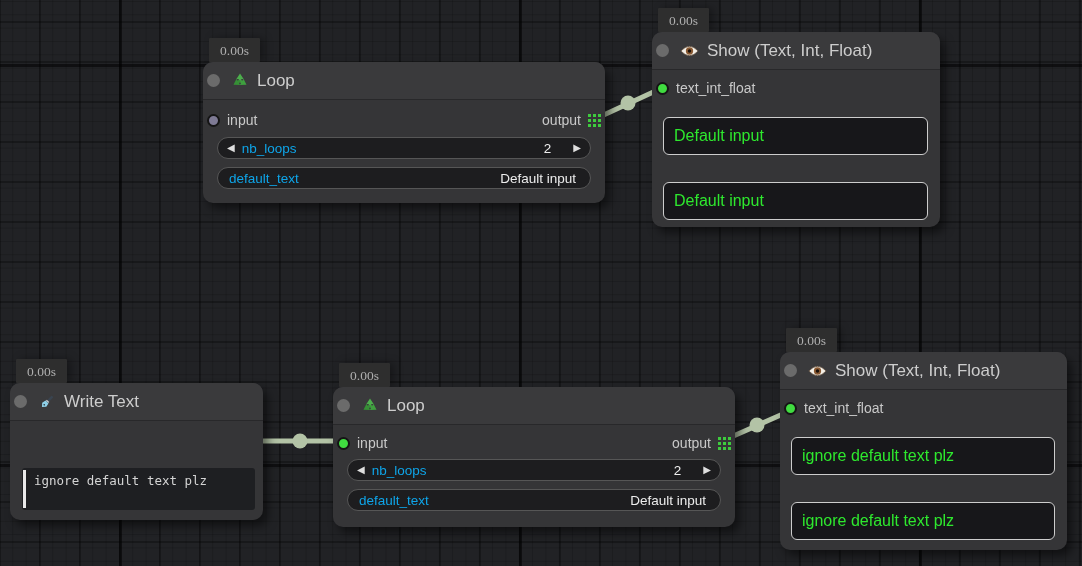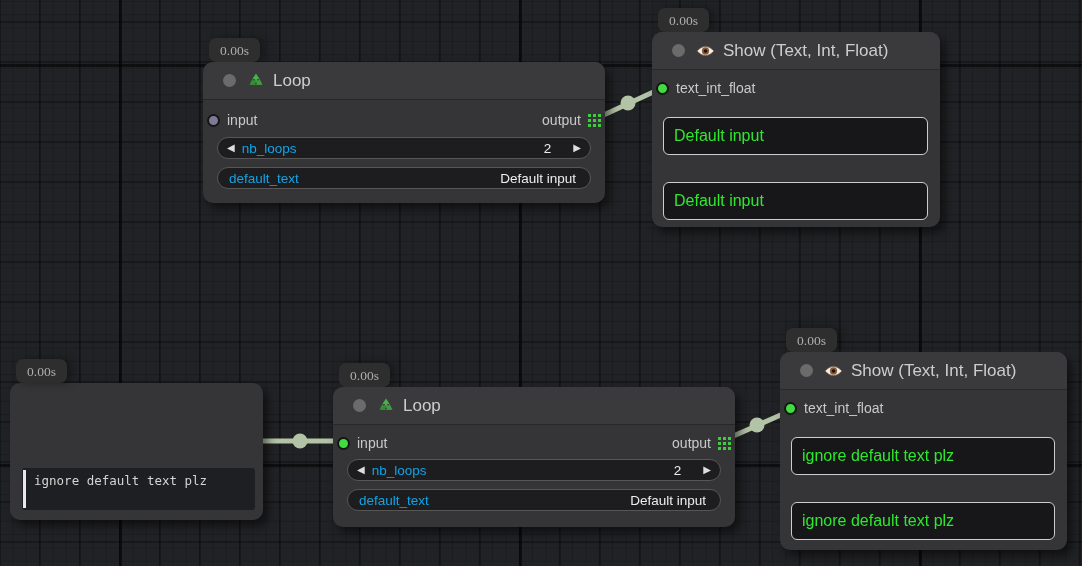--- a/index.html
+++ b/index.html
@@ -17,28 +17,28 @@
     background-position:119px 0,0 64px,-1px 0,0 21px,-1px 0,0 1px;
     font-family:"Liberation Sans", sans-serif;
   }
   .wires{position:absolute;left:0;top:0;z-index:1;}
   .node{
     position:absolute;z-index:2;background:#353537;border-radius:10px;
     box-shadow:5px 6px 10px rgba(0,0,0,.5);
   }
   .badge{
     position:absolute;left:6px;top:-24px;height:24px;line-height:25px;
-    padding:0 11px;background:#2e2e2e;border-radius:7px;
+    padding:0 11px;background:#2e2e2e;border-radius:1px;
     box-shadow:4px 0 8px rgba(0,0,0,.35);
     font-family:"Liberation Serif", serif;font-size:13.5px;color:#aeaeae;
   }
   .header{
     position:absolute;left:0;top:0;right:0;height:38px;display:flex;align-items:center;
     background:#3a3a3c;border-radius:10px 10px 0 0;border-bottom:1px solid #28282a;
-    padding-left:20px;box-sizing:border-box;
+    padding-left:4px;box-sizing:border-box;
   }
   .collapse-dot{width:13px;height:13px;border-radius:50%;background:#6b6b6b;flex:none;}
   .node-icon{margin-left:11px;flex:none;display:flex;align-items:center;}
   .title{margin-left:8px;font-size:17px;color:#cdcdcd;white-space:nowrap;}
   .ports{position:absolute;left:4px;right:4px;height:24px;display:flex;align-items:center;justify-content:space-between;}
   .port{display:flex;align-items:center;gap:7px;font-size:14px;color:#c9c9c9;}
   .pdot{width:13px;height:13px;border-radius:50%;box-sizing:border-box;border:2px solid #151515;flex:none;}
   .pdot.green{background:#40dc40;}
   .pdot.purple{background:#7e7a94;}
   .grid-icon{display:grid;grid-template-columns:repeat(3,3px);grid-auto-rows:3px;gap:2px;flex:none;}
@@ -148,20 +148,34 @@
     <div class="showbox" style="top:85px;">
       <span>Default input</span>
     </div>
     <div class="showbox" style="top:150px;">
       <span>Default input</span>
     </div>
   </div>
 
   <div class="node" style="left:10px;top:383px;width:253px;height:137px;">
     <div class="badge">0.00s</div>
+    <div class="header">
+      <span class="collapse-dot"></span>
+      <span class="node-icon">
+        <svg width="18" height="18" viewBox="0 0 24 24">
+          <g transform="rotate(45 12 12)">
+            <rect x="10.3" y="1.5" width="3.4" height="9" rx="1" fill="#3a4450"></rect>
+            <rect x="9.8" y="10" width="4.4" height="1.8" fill="#c8cdd2"></rect>
+            <path d="M9.3 12 h5.4 l1.2 5.2 L12 21.5 L8.1 17.2 Z" fill="#8fd0e8"></path>
+            <circle cx="12" cy="17.2" r="1.1" fill="#27323c"></circle>
+          </g>
+        </svg>
+      </span>
+      <span class="title">Write Text</span>
+    </div>
     <div class="textarea" style="top:85px;">
       <span class="caret"></span>
       <span>ignore default text plz</span>
     </div>
   </div>
 
   <div class="node" style="left:333px;top:387px;width:402px;height:140px;">
     <div class="badge">0.00s</div>
     <div class="header">
       <span class="collapse-dot"></span>

